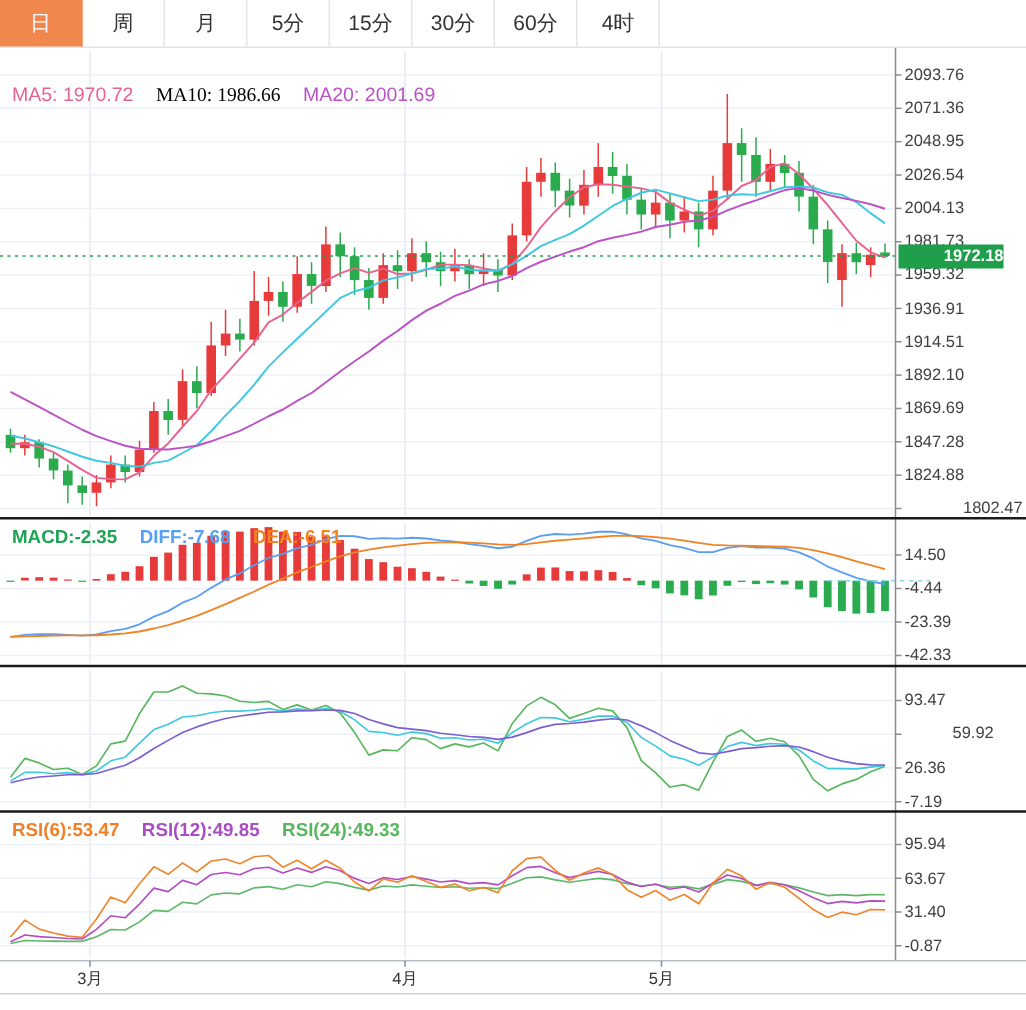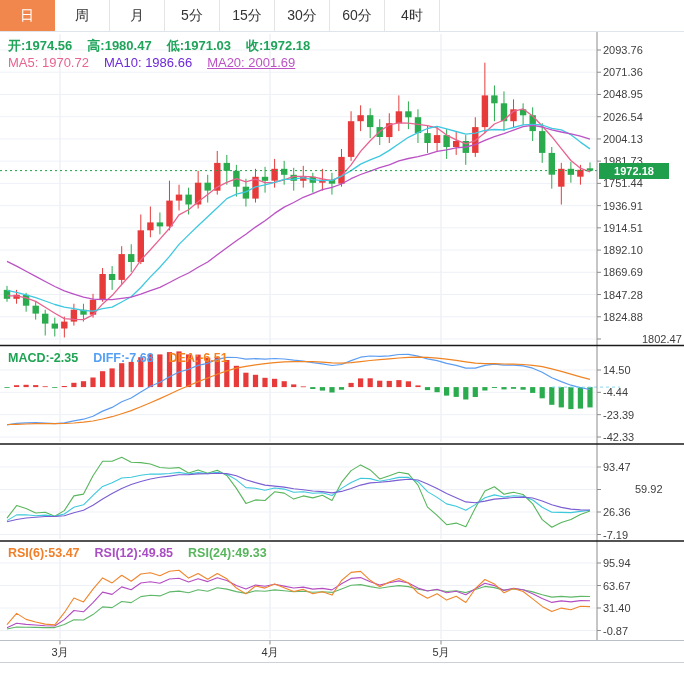--- a/index.html
+++ b/index.html
@@ -23,22 +23,21 @@
       <div class="tab active" style="background: rgb(242, 135, 77);">日</div>
       <div class="tab">周</div>
       <div class="tab">月</div>
       <div class="tab">5分</div>
       <div class="tab">15分</div>
       <div class="tab">30分</div>
       <div class="tab">60分</div>
       <div class="tab">4时</div>
     </div>
 
-  <div class="hdr-row" id="quote-row" style="top:37px;"><span style="color: rgb(31, 164, 90);">开:1974.56</span><span style="color: rgb(31, 164, 90);">高:1980.47</span><span style="color: rgb(31, 164, 90);">低:1971.03</span><span style="color: rgb(31, 164, 90);">收:1972.18</span></div>
-  <div class="hdr-row" id="ma-row" style="top:55px;font-weight:500;"><span style="color: rgb(232, 99, 143);">MA5: 1970.72</span><span style="color: #6d28d9;">MA10: 1986.66</span><span style="color: rgb(187, 82, 197); text-decoration: underline;">MA20: 2001.69</span></div>
+  <div class="hdr-row" id="ma-row" style="top:55px;font-weight:500;"><span style="color: rgb(232, 99, 143);">MA5: 1970.72</span><span style="color: #000000; font-family: Liberation Serif, serif;">MA10: 1986.66</span><span style="color: rgb(187, 82, 197);">MA20: 2001.69</span></div>
   <div class="hdr-row" id="macd-header" style="top:351px;font-size:12.5px;"><span style="color: rgb(31, 164, 83);">MACD:-2.35</span><span style="color: rgb(85, 160, 245);">DIFF:-7.68</span><span style="color: rgb(245, 131, 29);">DEA:-6.51</span></div>
   <div class="hdr-row" id="rsi-header" style="top:546px;font-size:12.5px;"><span style="color: rgb(240, 127, 40); margin-top: 36px;">RSI(6):53.47</span><span style="color: rgb(169, 78, 194);">RSI(12):49.85</span><span style="color: rgb(88, 182, 92);">RSI(24):49.33</span></div>
 
   <svg id="chart-svg" width="684" height="673">
       <line x1="60" y1="34" x2="60" y2="344" stroke="#e5e9f0" stroke-width="1"></line>
       <line x1="60" y1="349" x2="60" y2="442" stroke="#e5e9f0" stroke-width="1"></line>
       <line x1="60" y1="447" x2="60" y2="539" stroke="#e5e9f0" stroke-width="1"></line>
       <line x1="60" y1="544" x2="60" y2="639" stroke="#e5e9f0" stroke-width="1"></line>
       <line x1="270" y1="34" x2="270" y2="344" stroke="#e5e9f0" stroke-width="1"></line>
       <line x1="270" y1="349" x2="270" y2="442" stroke="#e5e9f0" stroke-width="1"></line>
@@ -310,21 +309,21 @@
       <line x1="441" y1="640.5" x2="441" y2="644.5" stroke="#8c8c8c" stroke-width="1"></line>
     </svg>
 
   <div id="labels-layer">
       <div class="ylab" style="left: 603px; top: 44px;">2093.76</div>
       <div class="ylab" style="left: 603px; top: 66.2239px;">2071.36</div>
       <div class="ylab" style="left: 603px; top: 88.4577px;">2048.95</div>
       <div class="ylab" style="left: 603px; top: 110.692px;">2026.54</div>
       <div class="ylab" style="left: 603px; top: 132.925px;">2004.13</div>
       <div class="ylab" style="left: 603px; top: 155.149px;">1981.73</div>
-      <div class="ylab" style="left: 603px; top: 177.383px;">1751.44</div>
+      <div class="ylab" style="left: 603px; top: 177.383px;">1959.32</div>
       <div class="ylab" style="left: 603px; top: 199.617px;">1936.91</div>
       <div class="ylab" style="left: 603px; top: 221.841px;">1914.51</div>
       <div class="ylab" style="left: 603px; top: 244.075px;">1892.10</div>
       <div class="ylab" style="left: 603px; top: 266.308px;">1869.69</div>
       <div class="ylab" style="left: 603px; top: 288.542px;">1847.28</div>
       <div class="ylab" style="left: 603px; top: 310.766px;">1824.88</div>
       <div class="ylab" style="left: 603px; top: 333px; margin-left: 39px;">1802.47</div>
       <div class="ylab" style="left: 603px; top: 364px;">14.50</div>
       <div class="ylab" style="left: 603px; top: 386.329px;">-4.44</div>
       <div class="ylab" style="left: 603px; top: 408.671px;">-23.39</div>
@@ -335,14 +334,14 @@
       <div class="ylab" style="left: 603px; top: 528.5px;">-7.19</div>
       <div class="ylab" style="left: 603px; top: 557px;">95.94</div>
       <div class="ylab" style="left: 603px; top: 579.5px;">63.67</div>
       <div class="ylab" style="left: 603px; top: 602px;">31.40</div>
       <div class="ylab" style="left: 603px; top: 624.5px;">-0.87</div>
       <div class="xlab" style="left: 60px; top: 645px;">3月</div>
       <div class="xlab" style="left: 270px; top: 645px;">4月</div>
       <div class="xlab" style="left: 441px; top: 645px;">5月</div>
     </div>
 
-  <div class="price-badge" id="price-badge" style="top: 162.624px; background: rgb(31, 158, 75);">1972.18</div>
+  <div class="price-badge" id="price-badge" style="top: 162.624px; background: rgb(31, 158, 75); text-align: right;">1972.18</div>
 </div>
 
 </body></html>

